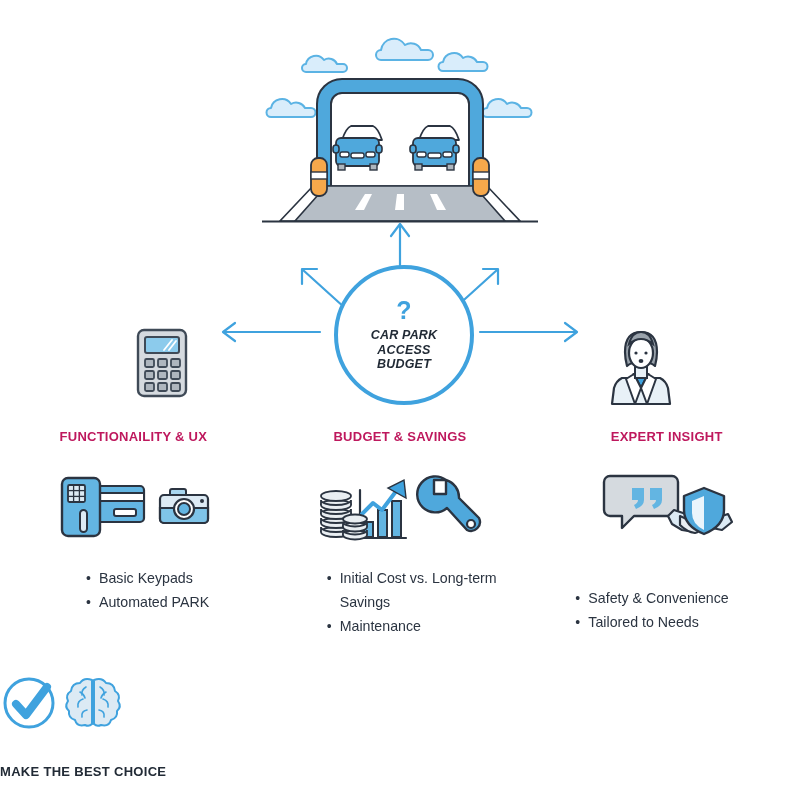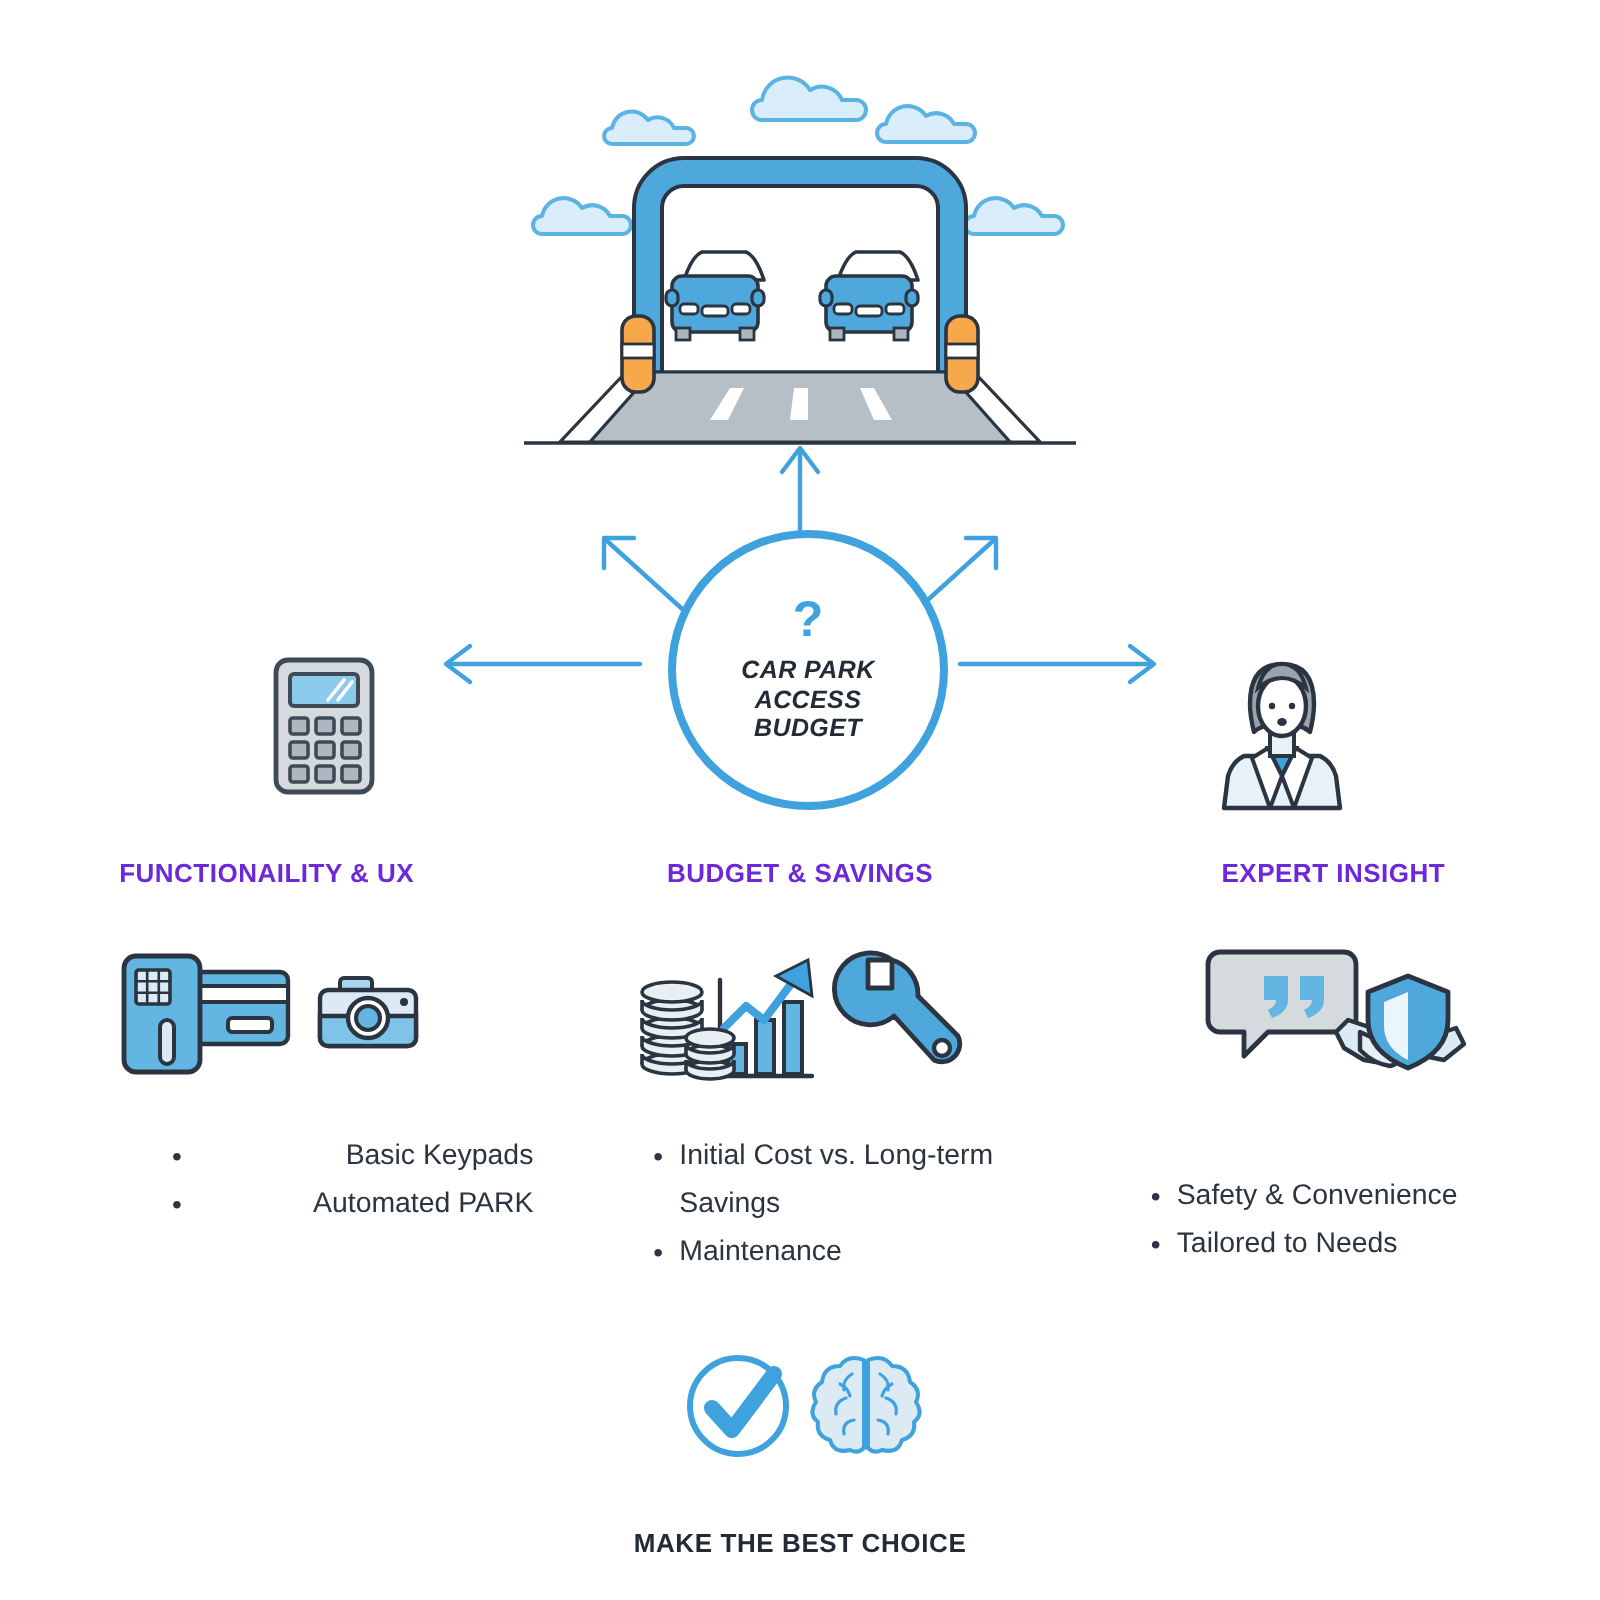--- a/index.html
+++ b/index.html
@@ -35,45 +35,45 @@
   #calc-wrap{left:124px;top:325px;width:80px;height:80px;}
   #person-wrap{left:600px;top:322px;width:82px;height:86px;}
 
   
   .cols{
     position:absolute;left:0;top:428px;width:800px;height:230px;
     display:flex;
   }
   .col{flex:1 1 33.333%;position:relative;}
   .col-title{
-    text-align:center;font-size:13px;font-weight:bold;color:#6d28d9;
+    text-align:center;font-size:13px;font-weight:bold;color:#be185d;
     letter-spacing:.25px;margin:0;height:18px;line-height:18px;
   }
   .col-icons{
     height:78px;margin-top:22px;
     display:flex;align-items:center;justify-content:center;gap:10px;
   }
   .bullets{
     list-style:none;margin:20px 0 0 0;padding:0;
   }
   .bullets li{
     position:relative;padding-left:13px;
     font-size:14.2px;line-height:24px;color:#2b3441;
   }
   .bullets li::before{
     content:"\2022";position:absolute;left:0;top:0;color:#2b3441;font-size:14px;
   }
-  #col-func .bullets{margin-left:86px;text-align:right;}
+  #col-func .bullets{margin-left:86px;}
   #col-budget .bullets{margin-left:60px;}
   #col-expert .bullets{margin-left:42px;margin-top:40px;}
 
   
   .footer{
     position:absolute;left:0;top:672px;width:800px;
-    display:flex;flex-direction:column;align-items:center;
+    display:flex;flex-direction:column;align-items:flex-start;
   }
   .footer-icons{display:flex;align-items:center;gap:8px;height:62px;}
   .footer-title{
     margin-top:30px;font-size:13px;font-weight:bold;letter-spacing:.3px;color:#222b36;
   }
   svg{display:block;overflow:visible;}
 </style>
 </head>
 <body>
 

